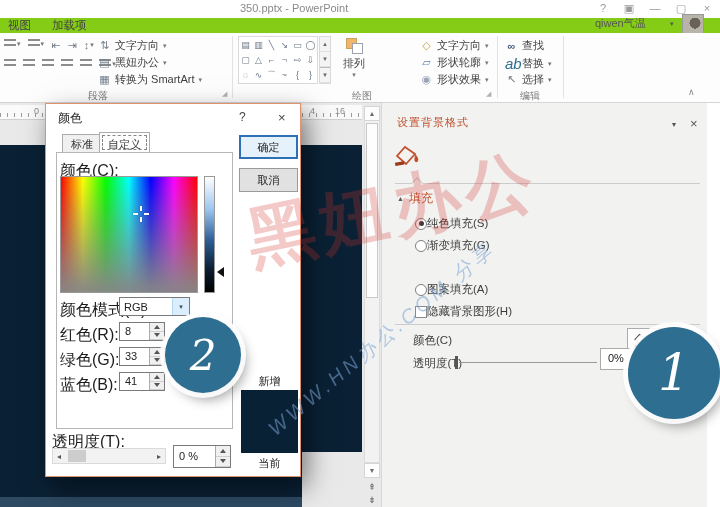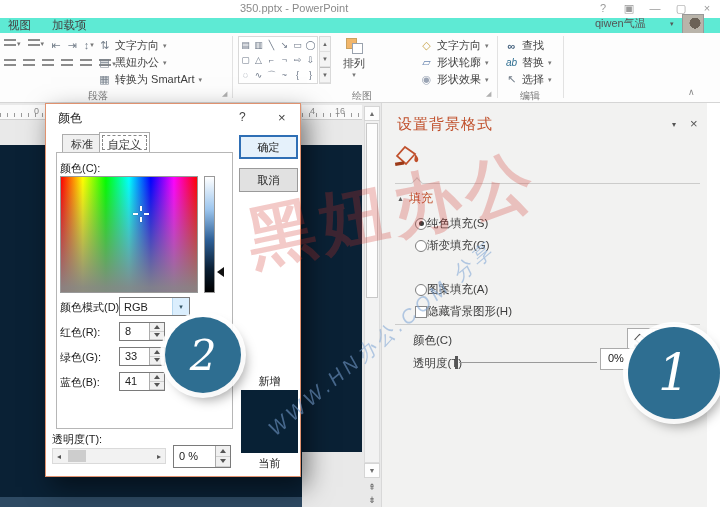--- a/index.html
+++ b/index.html
@@ -5,21 +5,21 @@
   html,body{margin:0;padding:0;background:#fff;}
   *{box-sizing:border-box;font-family:"Liberation Sans","DejaVu Sans",sans-serif;}
   #app{position:relative;width:720px;height:507px;overflow:hidden;background:#fff;
        font-size:11px;color:#333;}
   .abs{position:absolute;}
 
   
   #titlebar{left:0;top:0;width:720px;height:18px;background:#fff;}
   .tb-title{left:240px;top:2px;color:#8a8a8a;font-size:11px;}
   .winbtn{top:1px;width:22px;height:14px;text-align:center;color:#9a9a9a;font-size:11px;line-height:14px;}
-  #menubar{left:0;top:18px;width:720px;height:15px;background:#5eead4;}
+  #menubar{left:0;top:18px;width:720px;height:15px;background:#84cc16;}
   .menutab{top:0;color:#444;font-size:11.5px;}
   .account{top:-2px;color:#555;font-size:11px;}
   .avatar{top:-4px;width:22px;height:20px;background:#b9b4aa;border:1px solid #999;
           background-image:radial-gradient(circle at 60% 45%, #6b6257 0 35%, transparent 36%);}
 
   
   #ribbon{left:0;top:33px;width:720px;height:70px;background:#fdfdfd;border-bottom:1px solid #d5d5d5;}
   .rsep{top:3px;width:1px;height:62px;background:#e2e2e2;}
   .glabel{top:56px;color:#7a7a7a;font-size:10px;}
   .launcher{top:57px;color:#b0b0b0;font-size:7px;}
@@ -56,21 +56,21 @@
 
   
   #dialog{left:45px;top:0px;width:256px;height:374px;background:#fff;
           border:1px solid var(--dialog-border,#e0926f);box-shadow:6px 10px 24px rgba(0,0,0,.5);z-index:50;}
   #dialog{top:103px;}
   .dlg-title{left:12px;top:6px;font-size:12px;color:#222;}
   .dlg-sys{top:6px;color:#444;font-size:12px;}
   .tab{height:19px;padding:2px 8px;font-size:11px;color:#333;border:1px solid #acacac;background:#f0f0f0;}
   .tab.active{background:#fff;border-bottom:1px solid #fff;outline:1px dashed #888;outline-offset:-4px;}
   .tabpanel{left:10px;top:48px;width:177px;height:277px;border:1px solid #b6b6b6;background:#fff;}
-  .fldlabel{font-size:11px;color:#1c1c1c;text-align:right;}
+  .fldlabel{font-size:16px;color:#1c1c1c;text-align:right;}
   .spectrum{left:14px;top:72px;width:138px;height:117px;border:1px solid #999;
     background:
       linear-gradient(to bottom, rgba(134,134,134,0) 0%, rgba(134,134,134,.95) 96%),
       linear-gradient(to right,#f00 0%,#ff0 16%,#0f0 33%,#0ff 50%,#00f 66%,#f0f 83%,#f00 100%);}
   .cross span{position:absolute;background:#fff;box-shadow:0 0 1px rgba(0,0,0,.6);}
   .lumbar{left:158px;top:72px;width:11px;height:117px;border:1px solid #999;
     background:linear-gradient(to bottom,#fff 0%,#9dc6ee 28%,#2d5f96 55%,#0b1f33 80%,#000 100%);}
   .lumarrow{left:171px;top:163px;width:0;height:0;border-top:5px solid transparent;
     border-bottom:5px solid transparent;border-right:7px solid #111;}
   .combo{left:73px;top:193px;width:71px;height:19px;border:1px solid #7a7a7a;background:#fff;
@@ -89,21 +89,21 @@
   .btn.focus{background:#e5f1fb;border:2px solid var(--focus-blue,#2f6fb5);}
   .hslider{left:6px;top:344px;width:114px;height:16px;background:#f2f2f2;border:1px solid #dadada;
            display:flex;align-items:center;}
   .hslider .ar{width:12px;text-align:center;font-size:8px;color:#555;}
   .hslider .tk{flex:1;height:100%;position:relative;}
   .hslider .th{position:absolute;left:3px;top:1px;width:18px;height:12px;background:#cdcdcd;}
   .swlabel{width:57px;text-align:center;font-size:11px;color:#1c1c1c;}
 
   
   #pane{left:381px;top:103px;width:326px;height:404px;background:#f2f2f1;border-left:1px solid #d8d8d8;}
-  .pane-title{left:397px;top:115px;font-size:15px;color:var(--accent-red,#c0502c);letter-spacing:1px;}
+  .pane-title{left:397px;top:115px;font-size:11px;color:var(--accent-red,#c0502c);letter-spacing:1px;}
   .pane-sys{top:120px;color:#555;}
   .pdivider{height:1px;background:#cccccb;}
   .notch{position:absolute;left:18px;top:-4px;width:8px;height:8px;background:#f2f2f1;
          border-left:1px solid #cccccb;border-top:1px solid #cccccb;transform:rotate(45deg);}
   .sectri{font-size:7px;color:#5a5a5a;}
   .sechead{font-size:12px;font-weight:normal;color:var(--accent-red,#c0502c);}
   .radio{width:12px;height:12px;border:1px solid #7e7e7e;border-radius:50%;background:#fff;position:relative;flex:none;}
   .radio.sel::after{content:"";position:absolute;inset:2.5px;background:#3c3c3c;border-radius:50%;}
   .chk{width:12px;height:12px;border:1px solid #8a8a8a;background:#fff;flex:none;}
   .optrow{display:flex;align-items:center;color:#3d3d3d;font-size:11.5px;}
@@ -255,21 +255,21 @@
     </div>
     <span class="abs glabel" style="left:352px">绘图</span>
     <span class="abs launcher" style="left:486px">◢</span>
     <div class="abs rsep" style="left:497px"></div>
 
     <div class="abs bigbtn" style="left:505px;top:5px">
       <span class="ic" style="color:#3c5a78;font-weight:bold">∞</span>
       <span>查找</span>
     </div>
     <div class="abs bigbtn" style="left:505px;top:22px">
-      <span class="ic" style="color:#2e6e91;font-size:10px;font-style:italic">ab</span>
+      <span class="ic" style="color:#2e6e91;font-size:15px;font-style:italic">ab</span>
       <span>替换</span>
         <span class="dd">▾</span>
     </div>
     <div class="abs bigbtn" style="left:505px;top:39px">
       <span class="ic">↖</span>
       <span>选择</span>
         <span class="dd">▾</span>
     </div>
     <span class="abs glabel" style="left:520px">编辑</span>
     <div class="abs rsep" style="left:563px"></div>

